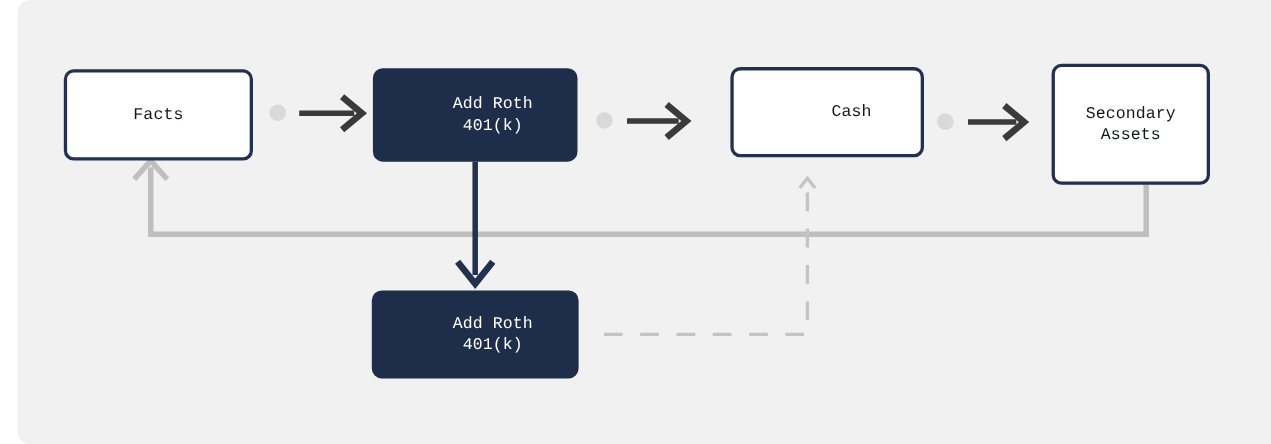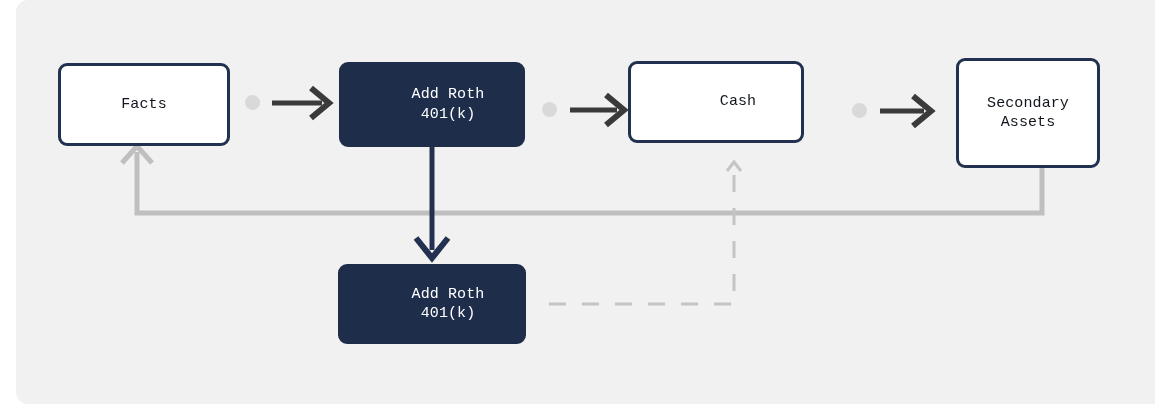--- a/index.html
+++ b/index.html
@@ -104,21 +104,21 @@
   <div class="conn-dot" style="left:836px; top:103px;"></div>
 
   <div class="node outlined" style="left:42px; top:63px; width:172px; height:83px;">
     <span class="node-label">Facts</span>
   </div>
 
   <div class="node filled" style="left:323px; top:62px; width:186px; height:85px;">
     <span class="node-label">Add Roth 401(k)</span>
   </div>
 
-  <div class="node outlined" style="left:612px; top:61px; width:176px; height:82px;padding-left:44px;">
+  <div class="node outlined" style="left:648px; top:61px; width:176px; height:82px;padding-left:44px;">
     <span class="node-label">Cash</span>
   </div>
 
   <div class="node outlined" style="left:940px; top:58px; width:144px; height:110px;">
     <span class="node-label">Secondary Assets</span>
   </div>
 
   <div class="node filled" style="left:322px; top:264px; width:188px; height:80px;">
     <span class="node-label">Add Roth 401(k)</span>
   </div>

